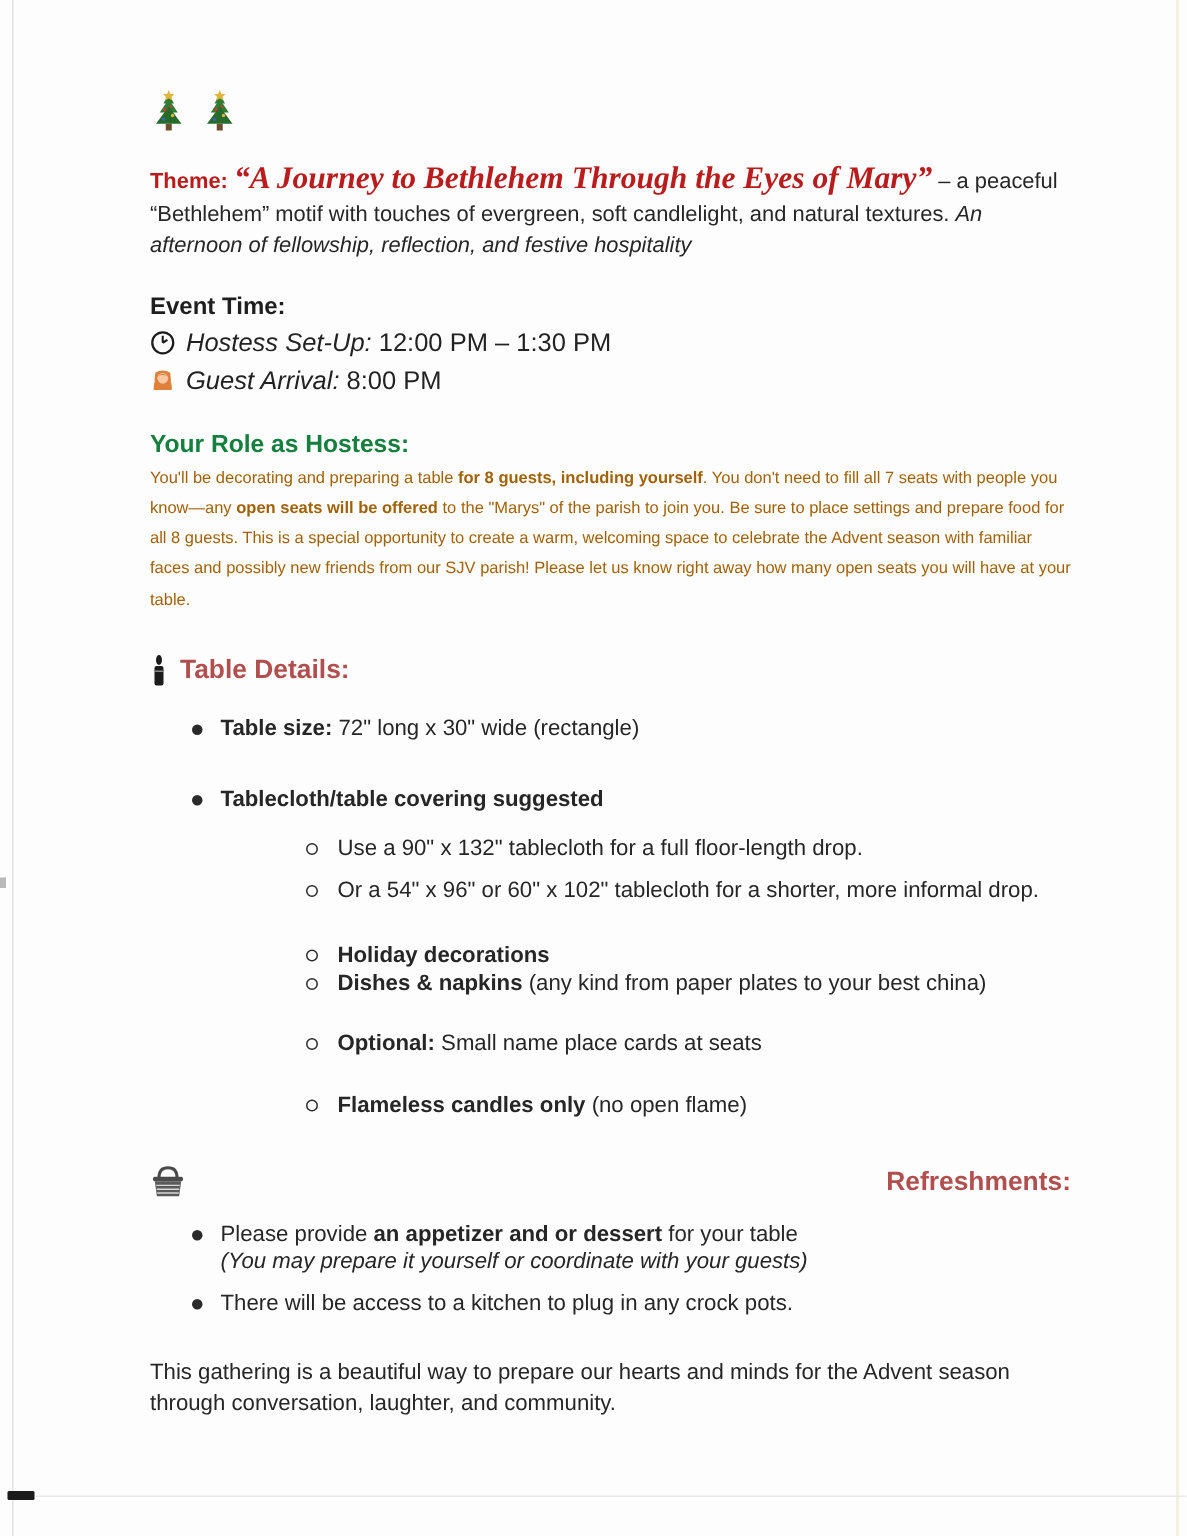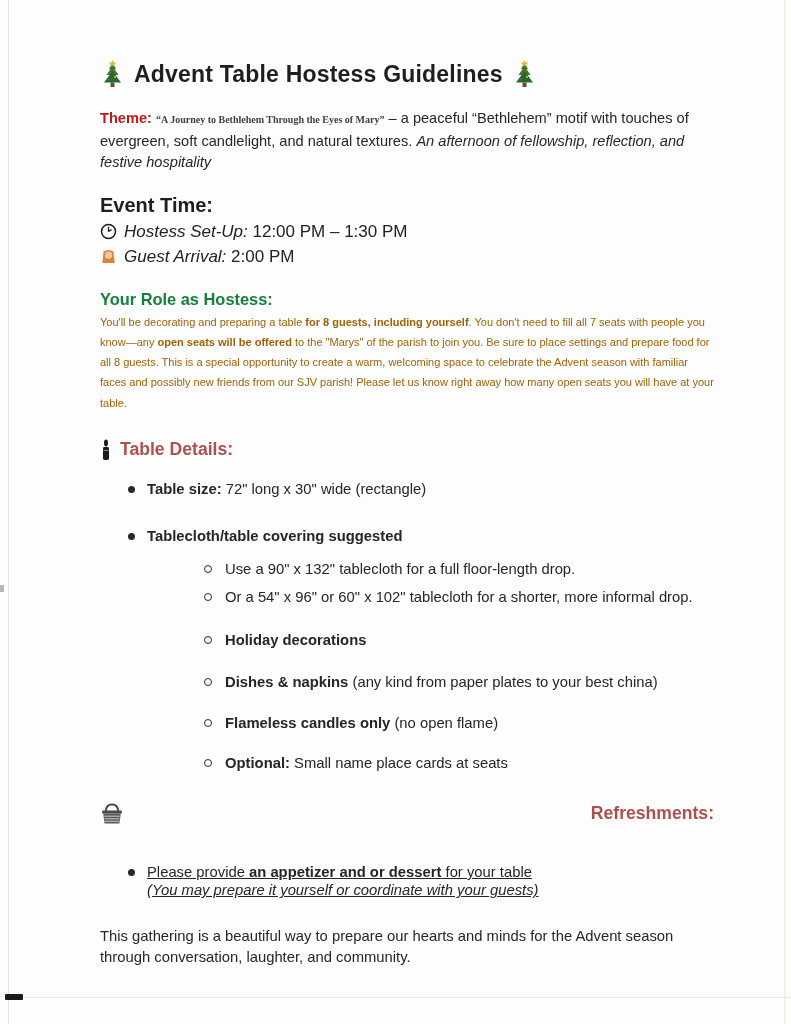--- a/index.html
+++ b/index.html
@@ -18,26 +18,26 @@
   .content{position:absolute;left:100px;top:60px;width:614px;}
 
   
   .title-row{display:flex;align-items:center;gap:9px;}
   .title-text{font-size:23px;font-weight:bold;color:#1e1e1e;letter-spacing:.2px;}
   .tree-icon{width:25px;height:29px;flex:0 0 auto;}
 
   
   .theme-par{margin-top:19px;font-size:14.6px;line-height:21.5px;color:#262626;}
   .theme-label{font-weight:bold;color:#b91c1c;}
-  .theme-quote{font-family:"Liberation Serif", serif;font-weight:bold;color:#404040;font-size:10px;}
+  .theme-quote{font-family:"Liberation Serif", serif;font-style:italic;font-weight:bold;color:#b91c1c;font-size:21px;}
   .it{font-style:italic;}
   .b{font-weight:bold;}
 
   
-  .event-heading{margin-top:20px;font-size:20px;font-weight:bold;color:#1e1e1e;}
+  .event-heading{margin-top:20px;font-size:16px;font-weight:bold;color:#1e1e1e;}
   .event-line{display:flex;align-items:center;gap:7px;margin-top:4px;font-size:17px;line-height:21px;}
   .event-line .icon16{width:17px;height:17px;flex:0 0 auto;}
 
   
   .role-heading{margin-top:23px;font-size:16.4px;font-weight:bold;color:#15803d;}
   .role-par{margin-top:3px;font-size:11px;line-height:20.3px;color:#a16207;}
 
   
   .section-heading{display:flex;align-items:center;gap:8px;font-size:17.6px;font-weight:bold;color:#b04f4d;}
   .sec-table{margin-top:26px;align-items:center;}
@@ -74,21 +74,20 @@
         <polygon points="12.5,2.5 16,9 9,9" fill="#2f7d33"></polygon>
         <polygon points="12.5,6 18.5,15 6.5,15" fill="#2f7d33"></polygon>
         <polygon points="12.5,11 21,22.5 4,22.5" fill="#256b2a"></polygon>
         <rect x="10.5" y="22.5" width="4" height="4.5" fill="#6d4c2f"></rect>
         <polygon points="12.5,0 13.6,2.6 16.3,2.8 14.3,4.5 15,7 12.5,5.6 10,7 10.7,4.5 8.7,2.8 11.4,2.6" fill="#e2b33c"></polygon>
         <circle cx="10" cy="13" r="1.1" fill="#d33a2f"></circle>
         <circle cx="15" cy="17" r="1.1" fill="#e2b33c"></circle>
         <circle cx="9" cy="19.5" r="1.1" fill="#3a62b5"></circle>
         <circle cx="14" cy="11" r="0.9" fill="#d33a2f"></circle>
       </svg>
-      <span class="title-text">Advent Table Hostess Guidelines</span>
       <svg class="tree-icon" viewBox="0 0 25 29">
         <polygon points="12.5,2.5 16,9 9,9" fill="#2f7d33"></polygon>
         <polygon points="12.5,6 18.5,15 6.5,15" fill="#2f7d33"></polygon>
         <polygon points="12.5,11 21,22.5 4,22.5" fill="#256b2a"></polygon>
         <rect x="10.5" y="22.5" width="4" height="4.5" fill="#6d4c2f"></rect>
         <polygon points="12.5,0 13.6,2.6 16.3,2.8 14.3,4.5 15,7 12.5,5.6 10,7 10.7,4.5 8.7,2.8 11.4,2.6" fill="#e2b33c"></polygon>
         <circle cx="10" cy="13" r="1.1" fill="#d33a2f"></circle>
         <circle cx="15" cy="17" r="1.1" fill="#e2b33c"></circle>
         <circle cx="9" cy="19.5" r="1.1" fill="#3a62b5"></circle>
         <circle cx="14" cy="11" r="0.9" fill="#d33a2f"></circle>
@@ -109,21 +108,21 @@
       </svg>
       <span><span class="it">Hostess Set-Up:</span><span> 12:00 PM – 1:30 PM</span></span>
     </div>
     <div class="event-line">
       <svg class="icon16" viewBox="0 0 17 17">
         <path d="M2.5 15 Q2 6 8.5 5.5 Q15 6 14.5 15 Z" fill="#e0803a"></path>
         <path d="M3.5 3.5 Q8.5 0.5 13.5 3.5 L14 9 Q8.5 7.5 3 9 Z" fill="#e0803a"></path>
         <circle cx="8.5" cy="7.2" r="3.6" fill="#f7c9a2"></circle>
         <path d="M4.9 6.2 Q8.5 3.4 12.1 6.2 Q10.5 4.4 8.5 4.4 Q6.5 4.4 4.9 6.2 Z" fill="#c96a2d"></path>
       </svg>
-      <span><span class="it">Guest Arrival:</span><span> 2:00 PM</span></span>
+      <span><span class="it">Guest Arrival:</span><span> 8:00 PM</span></span>
     </div>
 
     <div class="role-heading">Your Role as Hostess:</div>
     <p class="role-par"><span>You'll be decorating and preparing a table </span><span class="b">for 8 guests, including yourself</span><span>. You don't need to fill all 7 seats with people you know—any </span><span class="b">open seats will be offered</span><span> to the "Marys" of the parish to join you. Be sure to place settings and prepare food for all 8 guests. This is a special opportunity to create a warm, welcoming space to celebrate the Advent season with familiar faces and possibly new friends from our SJV parish! Please let us know right away how many open seats you will have at your table.</span></p>
 
     <div class="section-heading sec-table">
       <svg class="sec-icon" width="12" height="22" viewBox="0 0 12 22">
         <ellipse cx="6" cy="4" rx="2" ry="3.4" fill="#1c1c1c"></ellipse>
         <rect x="3" y="8" width="6" height="13" rx="1.4" fill="#1c1c1c"></rect>
         <rect x="3.4" y="11" width="5.2" height="1" fill="#8d8d8d"></rect>
@@ -139,45 +138,48 @@
       </li>
       <li class="lvl2-item mt14">
         <span>Use a 90" x 132" tablecloth for a full floor-length drop.</span>
       </li>
       <li class="lvl2-item" style="margin-top:9px;">
         <span>Or a 54" x 96" or 60" x 102" tablecloth for a shorter, more informal drop.</span>
       </li>
       <li class="lvl2-item" style="margin-top:24px;">
         <span class="b">Holiday decorations</span><span></span>
       </li>
-      <li class="lvl2-item" style="margin-top:23px;">
+      <li class="lvl2-item" style="">
         <span class="b">Dishes &amp; napkins</span><span> (any kind from paper plates to your best china)</span>
+      </li>
+      <li class="lvl2-item" style="margin-top:21px;">
+        <span class="b">Optional:</span><span> Small name place cards at seats</span>
       </li>
       <li class="lvl2-item" style="margin-top:22px;">
         <span class="b">Flameless candles only</span><span> (no open flame)</span>
-      </li>
-      <li class="lvl2-item" style="margin-top:21px;">
-        <span class="b">Optional:</span><span> Small name place cards at seats</span>
       </li>
     </ul>
 
     <div class="section-heading sec-refresh">
       <svg class="sec-icon" width="24" height="22" viewBox="0 0 24 22">
         <path d="M6 8 Q6 1.5 12 1.5 Q18 1.5 18 8" fill="none" stroke="#4a4a4a" stroke-width="2"></path>
         <rect x="2" y="7.5" width="20" height="3" rx="1.2" fill="#4a4a4a"></rect>
         <path d="M3.2 10.5 L20.8 10.5 L19.4 20.5 L4.6 20.5 Z" fill="#5a5a5a"></path>
         <line x1="4.2" y1="13.2" x2="19.8" y2="13.2" stroke="#d8d8d8" stroke-width="0.9"></line>
         <line x1="4.5" y1="15.8" x2="19.5" y2="15.8" stroke="#d8d8d8" stroke-width="0.9"></line>
         <line x1="4.8" y1="18.3" x2="19.2" y2="18.3" stroke="#d8d8d8" stroke-width="0.9"></line>
       </svg>
       <span>Refreshments:</span>
     </div>
     <ul>
-      <li class="lvl1-item" style="margin-top:38px;line-height:18.5px;text-decoration:underline;">
+      <li class="lvl1-item" style="margin-top:15px;line-height:18.5px;">
         <span>Please provide </span><span class="b">an appetizer and or dessert</span><span> for your table</span><br>
         <span class="note-line">(You may prepare it yourself or coordinate with your guests)</span>
+      </li>
+      <li class="lvl1-item" style="margin-top:9px;">
+        <span>There will be access to a kitchen to plug in any crock pots.</span>
       </li>
     </ul>
 
     <p class="closing-par">This gathering is a beautiful way to prepare our hearts and minds for the Advent season through conversation, laughter, and community.</p>
 
   </div>
 </div>
 
 </body></html>

